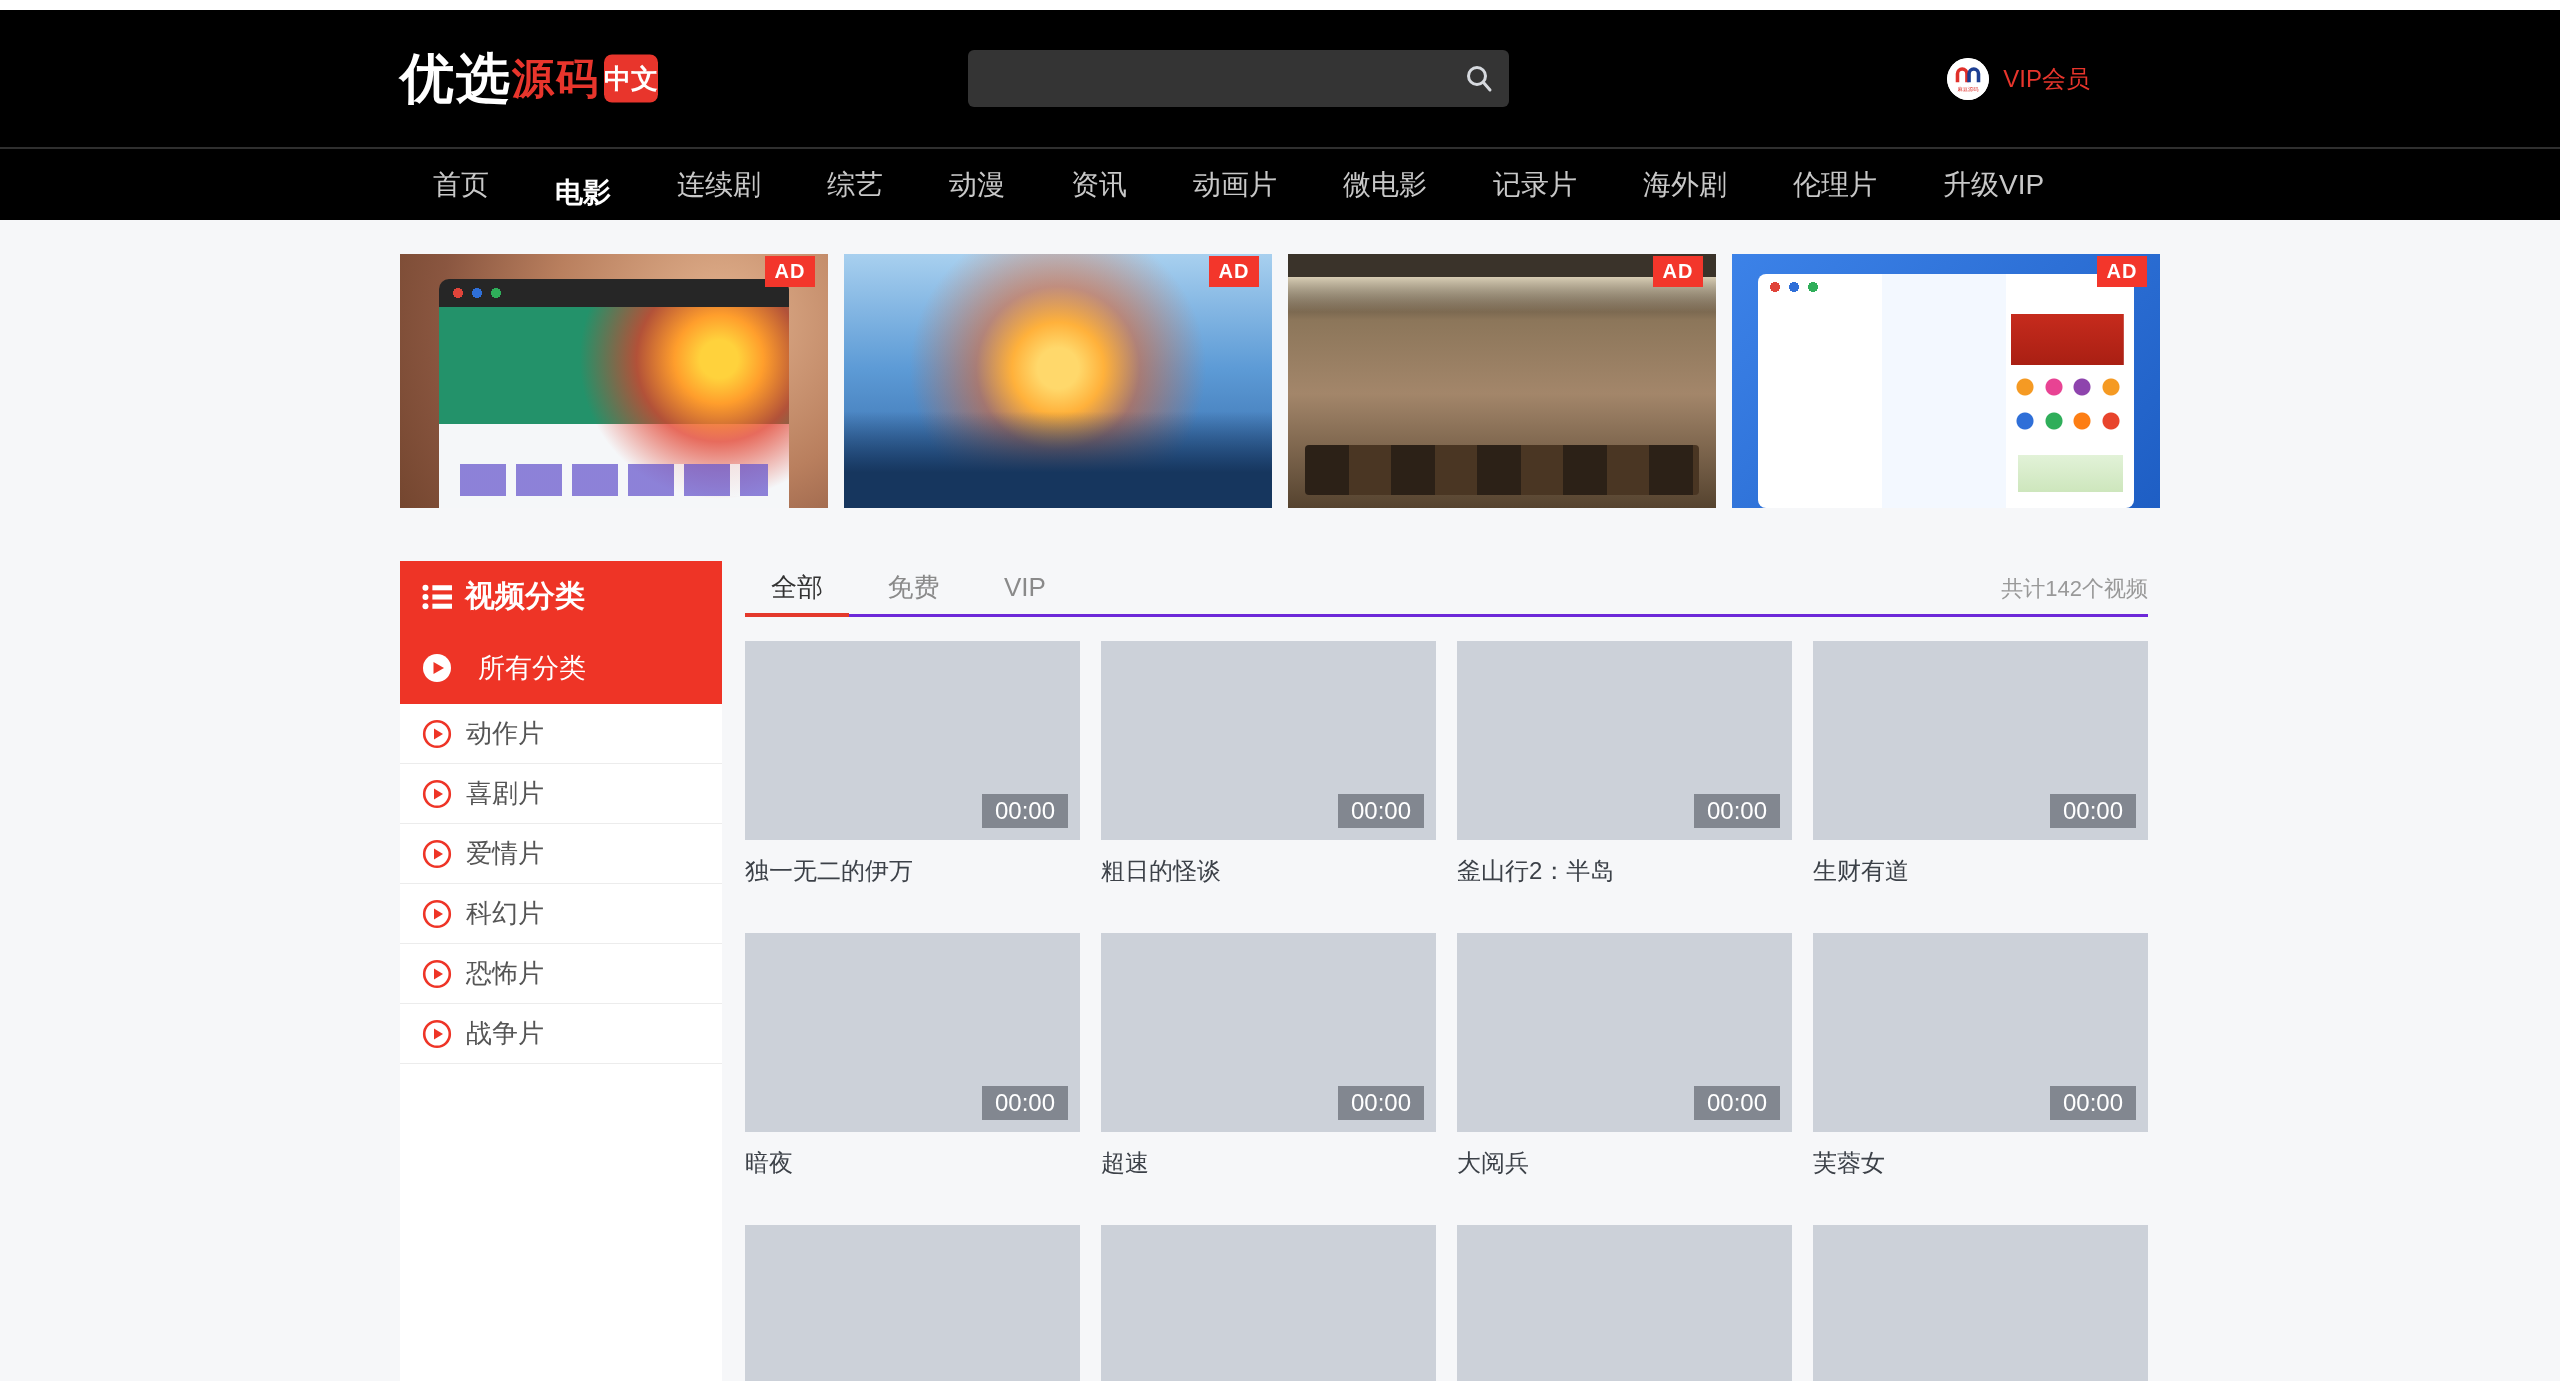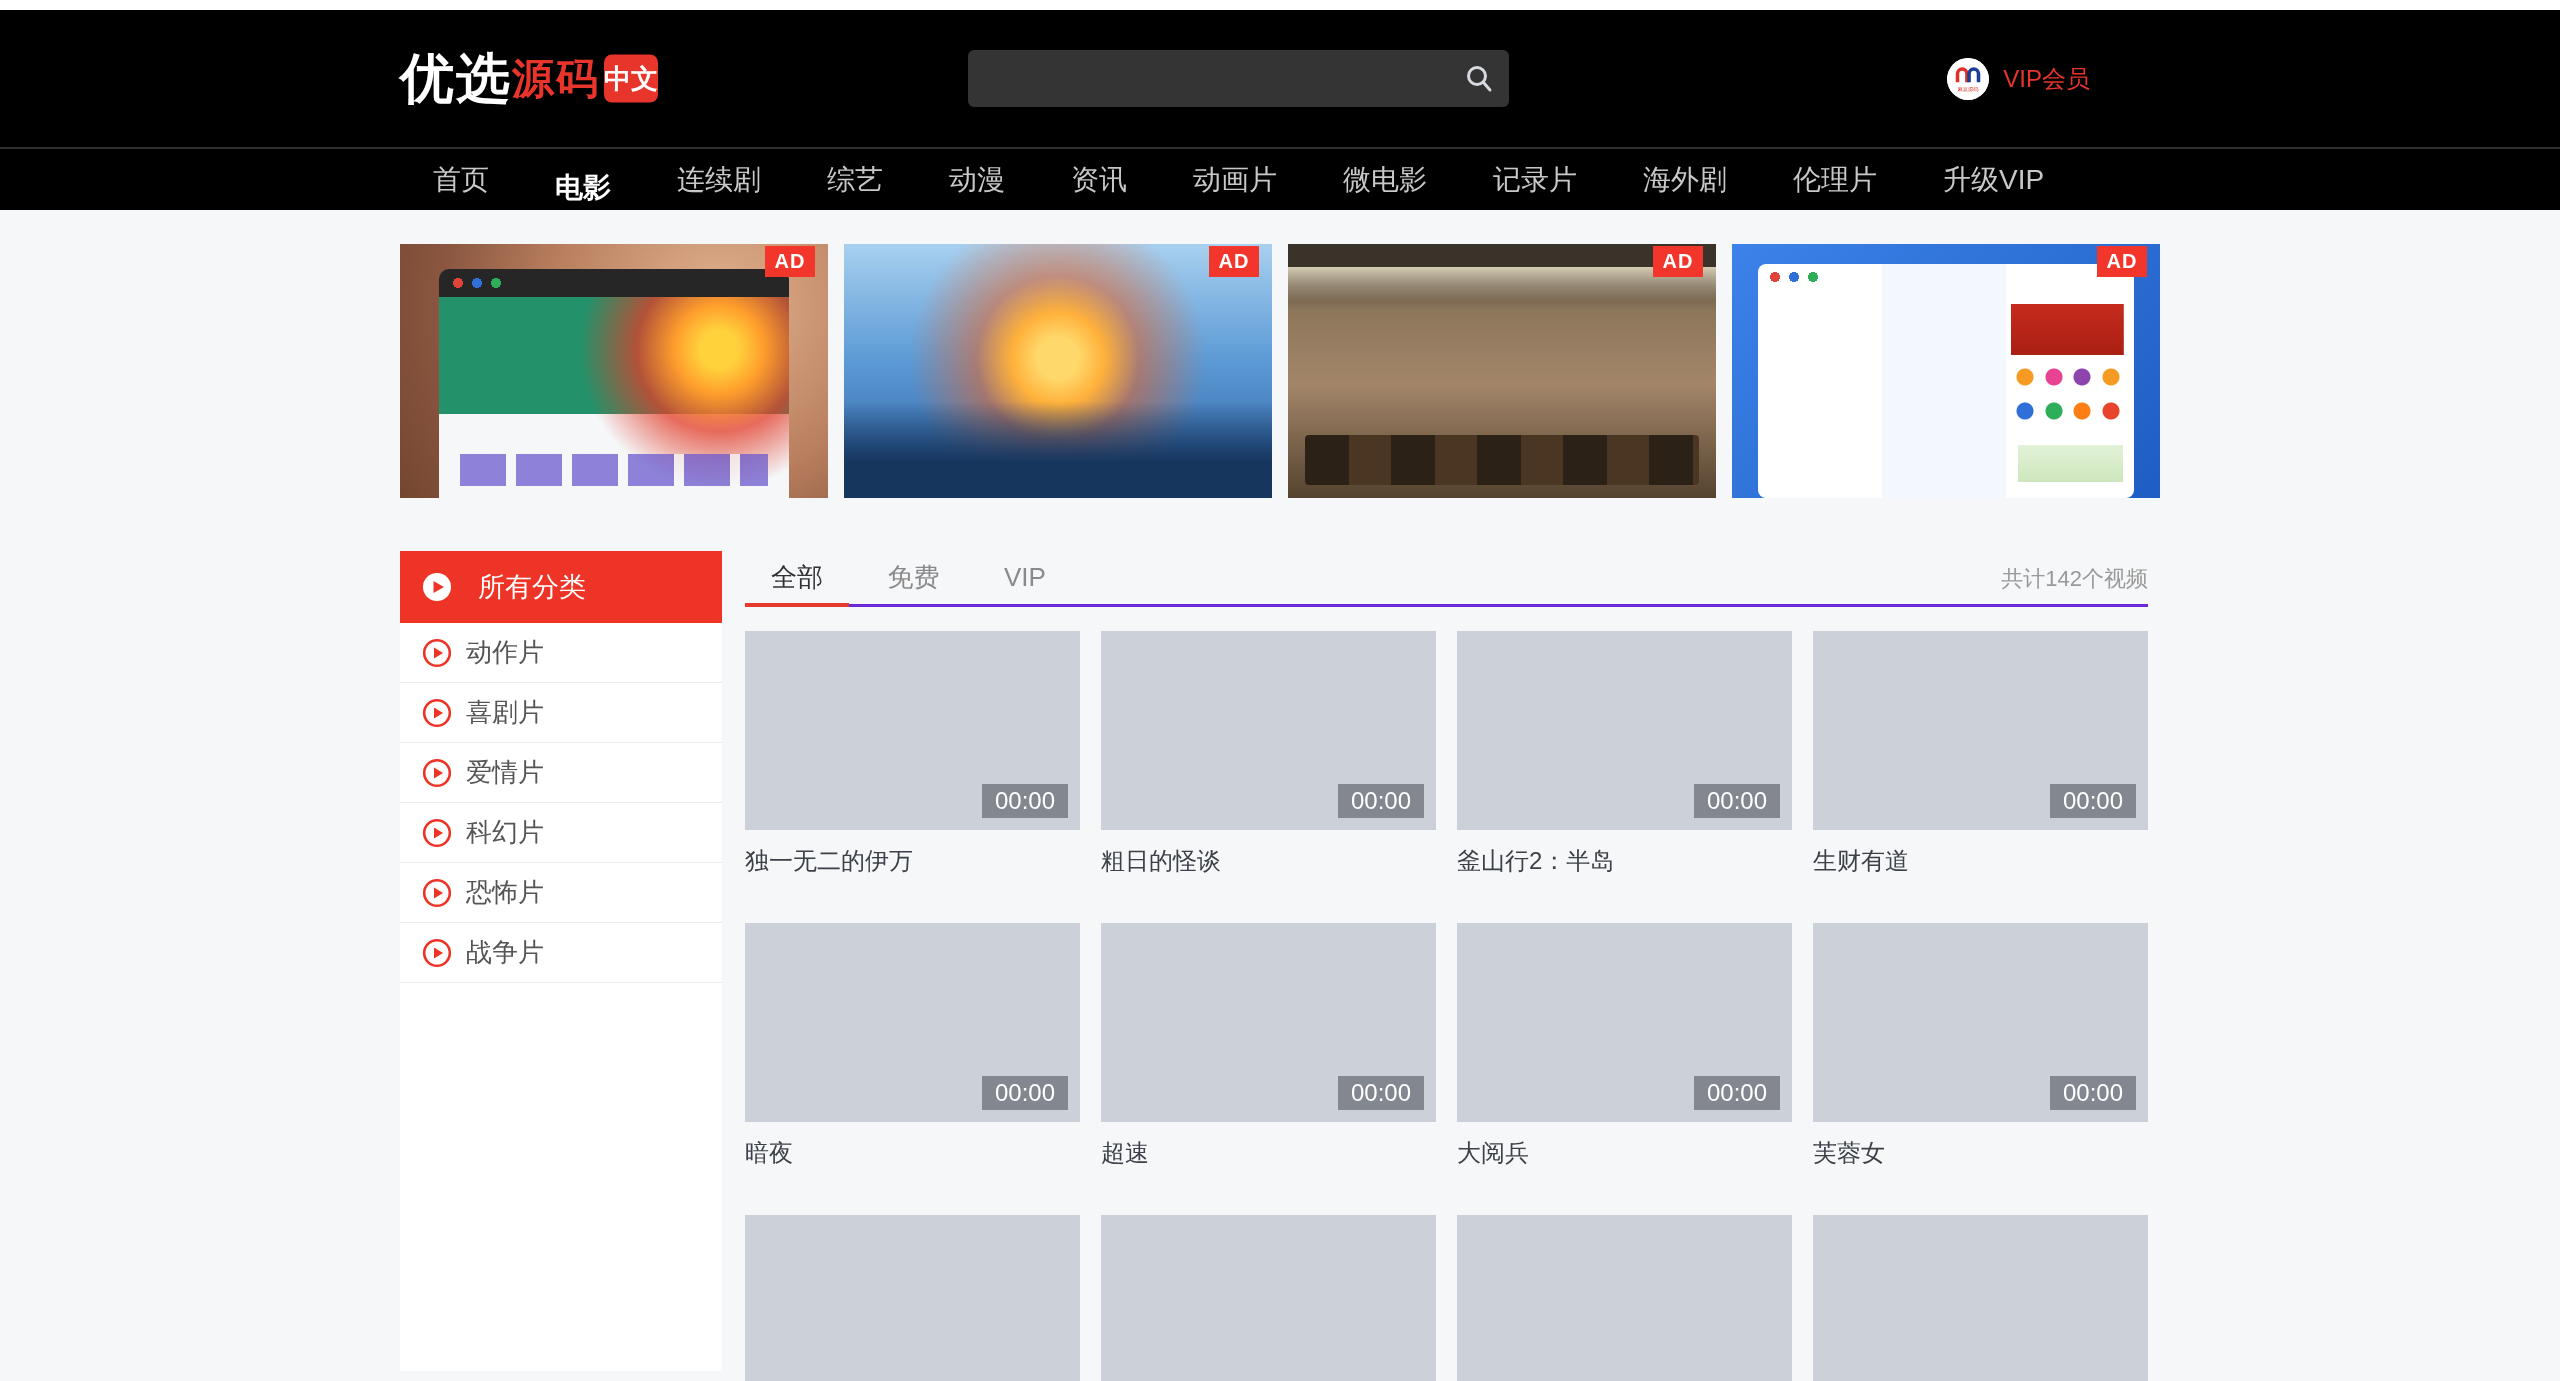--- a/index.html
+++ b/index.html
@@ -24,21 +24,21 @@
           outline:none; color:#ddd; font-size:24px; padding:0 64px 0 20px; width:100%; }
   .search-btn { position:absolute; right:14px; top:13px; width:32px; height:32px;
           background:none; border:none; cursor:pointer; }
   .user-area { position:absolute; right:70px; top:50%; transform:translateY(-50%);
           display:flex; align-items:center; gap:14px; cursor:pointer; }
   .avatar { width:42px; height:42px; border-radius:50%; background:#fff; overflow:hidden;
           display:flex; align-items:center; justify-content:center; }
   .vip-label { color:#e8352c; font-size:24px; }
 
   
-  .main-nav { height:63px; background:#000; border-top:2px solid #2f2f2f; }
+  .main-nav { height:73px; background:#000; border-top:2px solid #2f2f2f; }
   .main-nav .container { display:flex; align-items:center; }
   .main-nav a { color:#c8c8c8; font-size:28px; text-decoration:none; padding:0 33px;
           line-height:73px; display:inline-block; cursor:pointer; }
   .main-nav a.active { color:#fff; font-weight:bold;margin-top:16px; }
 
   
   .banners { margin-top:34px; display:grid; grid-template-columns:repeat(4,428px);
           column-gap:16px; }
   .banner { position:relative; height:254px; overflow:hidden; cursor:pointer; }
   .ad-badge { position:absolute; top:0; right:13px; width:50px; height:31px;
@@ -205,20 +205,31 @@
       <span class="ad-badge">AD</span>
     </div>
     <div class="banner art4">
       <div class="win"></div>
       <span class="ad-badge">AD</span>
     </div>
   </div>
 
   <div class="main">
     <aside class="sidebar">
+      <div class="side-head">
+        <svg class="play-ico" width="26" height="24" viewBox="0 0 26 24">
+          <circle cx="3" cy="4" r="2.6" fill="#fff"></circle>
+            <rect x="9" y="1.8" width="17" height="4.4" fill="#fff"></rect>
+          <circle cx="3" cy="12" r="2.6" fill="#fff"></circle>
+            <rect x="9" y="9.8" width="17" height="4.4" fill="#fff"></rect>
+          <circle cx="3" cy="20" r="2.6" fill="#fff"></circle>
+            <rect x="9" y="17.8" width="17" height="4.4" fill="#fff"></rect>
+        </svg>
+        <span>视频分类</span>
+      </div>
       <div class="side-active">
         <svg class="play-ico" viewBox="0 0 30 30">
           <circle cx="15" cy="15" r="14" fill="#fff"></circle>
           <path d="M11.5 9 L22 15 L11.5 21 Z" fill="#ee3426"></path>
         </svg>
         <span>所有分类</span>
       </div>
       <div>
 
           <div class="side-item">

